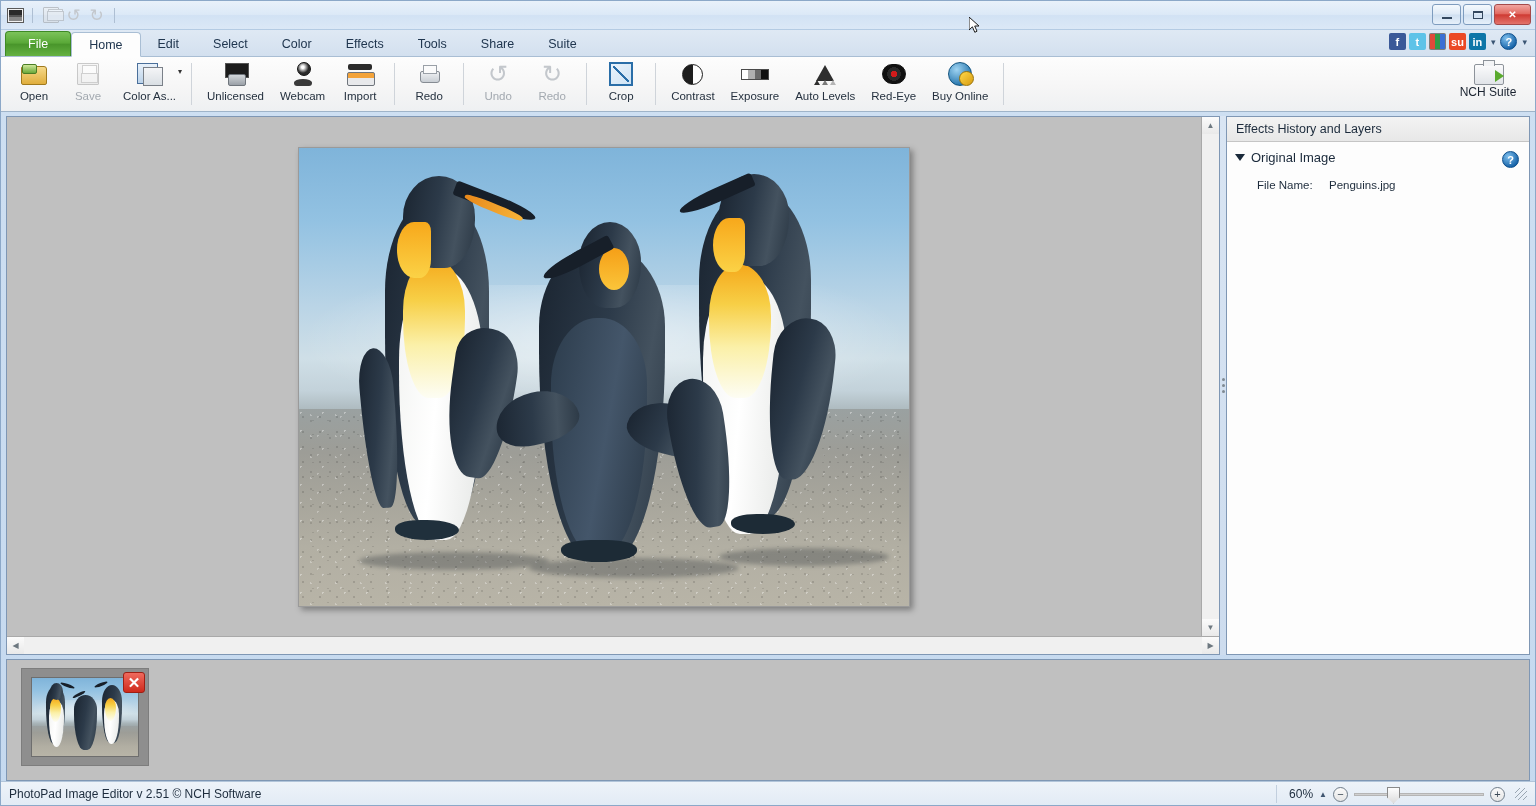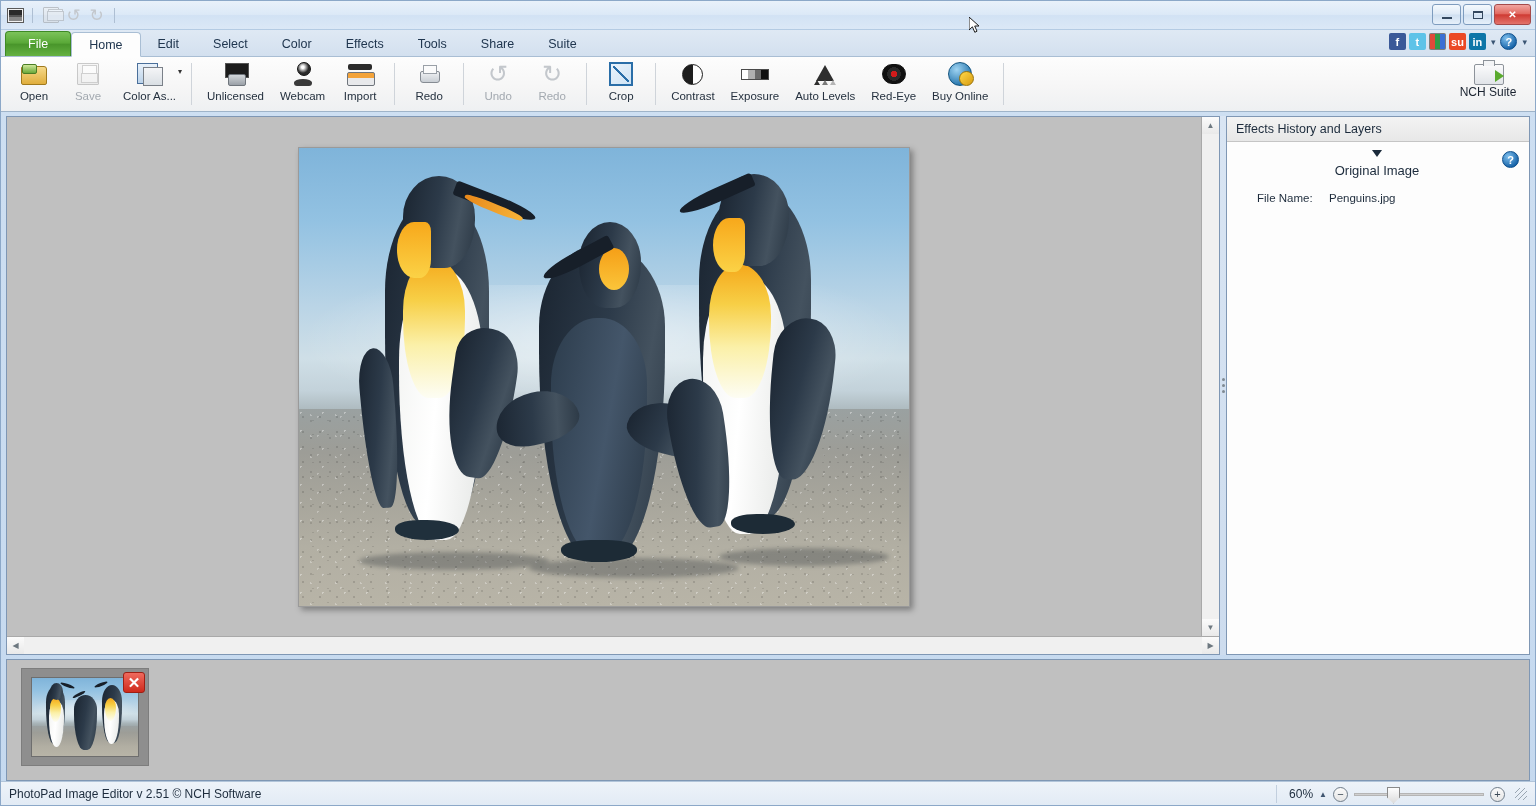--- a/index.html
+++ b/index.html
@@ -251,21 +251,21 @@
   .rpanel {
     flex:0 0 304px; border:1px solid #7f97b4; background:#fdfdfd;
     display:flex; flex-direction:column; min-height:0;
   }
   .rpanel-head {
     height:25px; flex:0 0 25px; display:flex; align-items:center; padding-left:9px;
     font-size:12.5px; color:#1c2b3c;
     background:linear-gradient(180deg,#f3f3f3,#e7e7e7); border-bottom:1px solid #c5c5c5;
   }
   .rp-section { position:relative; padding:8px 10px 0 8px; }
-  .rp-title { display:flex; align-items:center; gap:6px; font-size:13px; color:#1b2a3b;flex-direction:column; }
+  .rp-title { display:flex; align-items:center; gap:6px; font-size:13px; color:#1b2a3b; }
   .tri { width:0;height:0;border-left:5px solid transparent;border-right:5px solid transparent;
     border-top:7px solid #1b2a3b; }
   .rp-help { position:absolute; right:10px; top:9px; }
   .rp-rows { margin-top:8px; padding-left:22px; }
   .rp-row { display:flex; font-size:11.5px; color:#1e2c3c; line-height:24px; }
   .rp-k { width:72px; }
   .rp-v { }
 
   
   .thumbstrip {

